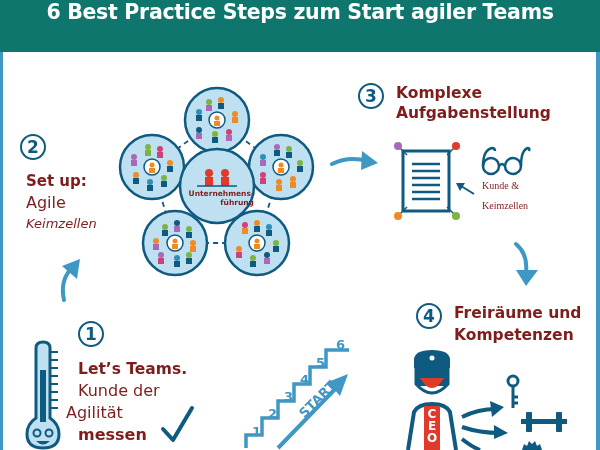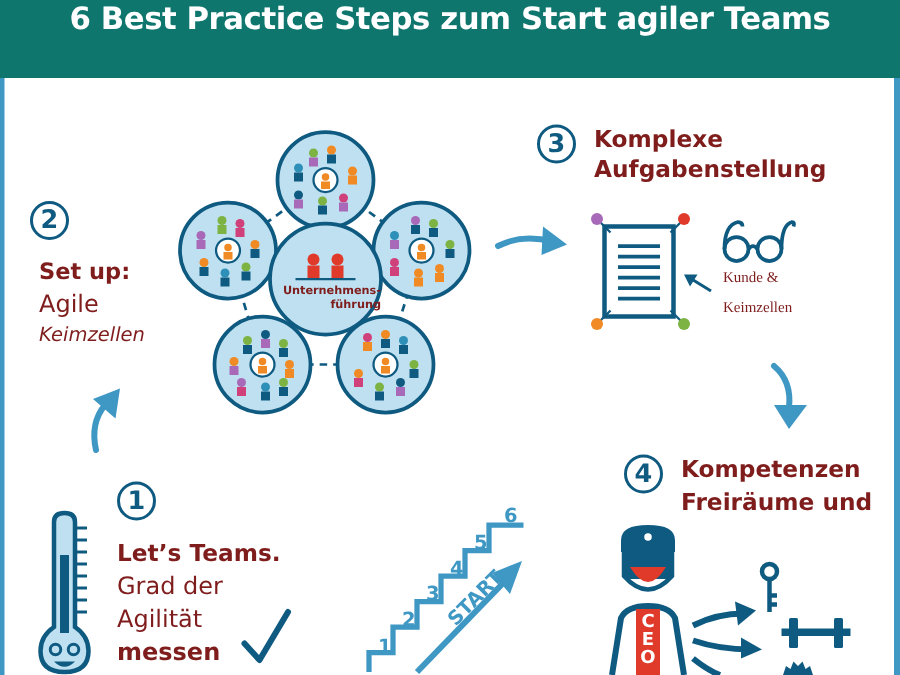--- a/index.html
+++ b/index.html
@@ -207,22 +207,22 @@
   <div>Keimzellen</div>
 </div>
 
 <svg style="left:512px;top:240px;" width="30" height="50" viewBox="0 0 30 50">
   <path d="M4 4 Q16 14 14 32" fill="none" stroke="#3f97c4" stroke-width="4" stroke-linecap="round"></path>
   <polygon points="4,30 26,30 14,46" fill="#3f97c4"></polygon>
 </svg>
 
 <div class="num" style="left:416px; top:303px;">4</div>
 <div class="txt b" style="left:454px; top:302px; font-size:15.5px; line-height:22px;">
+  <div>Freiräume und</div>
   <div>Kompetenzen</div>
-  <div>Freiräume und</div>
 </div>
 <svg style="left:400px;top:350px;" width="70" height="100" viewBox="0 0 70 100">
   <path d="M14 10 Q14 0 32 0 Q50 0 50 10 L50 18 L14 18 Z" fill="#0f5a80"></path>
   <circle cx="32" cy="8" r="2.5" fill="#fff"></circle>
   <rect x="16" y="18" width="32" height="18" fill="#0f5a80"></rect>
   <path d="M20 28 Q32 48 44 28 Z" fill="#e03a2a"></path>
   <path d="M16 18 L16 34 Q32 52 48 34 L48 18" fill="none" stroke="#0f5a80" stroke-width="3"></path>
   <path d="M8 100 L14 62 Q18 54 32 54 Q46 54 50 62 L56 100" fill="none" stroke="#0f5a80" stroke-width="4"></path>
   <rect x="24" y="56" width="16" height="44" fill="#e03a2a"></rect>
 </svg>
@@ -253,22 +253,22 @@
   <path d="M2 12 L4 6 L7 8 L9 3 L12 6 L15 3 L17 8 L20 6 L22 12 Z" fill="#0f5a80"></path>
 </svg>
 
 <svg style="left:58px;top:258px;" width="30" height="46" viewBox="0 0 30 46">
   <path d="M6 42 Q2 24 12 12" fill="none" stroke="#3f97c4" stroke-width="4" stroke-linecap="round"></path>
   <polygon points="4,8 22,1 19,21" fill="#3f97c4"></polygon>
 </svg>
 
 <div class="num" style="left:78px; top:321px;">1</div>
 <div class="txt b" style="left:78px; top:360px; font-size:15.5px;">Let’s Teams.</div>
-<div class="txt" style="left:78px; top:381px; font-size:16px;">Grad der</div>
-<div class="txt" style="left:78px; top:403px; font-size:16px;">Agilität</div>
+<div class="txt" style="left:78px; top:381px; font-size:16px;">Kunde der</div>
+<div class="txt" style="left:66px; top:403px; font-size:16px;">Agilität</div>
 <div class="txt" style="left:78px; top:425px; font-size:16px;font-weight:bold;">messen</div>
 
 <svg style="left:26px;top:342px;" width="40" height="108" viewBox="0 0 40 108">
   <path d="M10 6 Q10 0 17 0 Q24 0 24 6 L24 76 Q33 82 33 92 Q33 106 17 106 Q1 106 1 92 Q1 82 10 76 Z" fill="#bfe0f0" stroke="#0f5a80" stroke-width="3"></path>
   <rect x="14" y="28" width="6" height="52" fill="#0f5a80"></rect>
   <g stroke="#0f5a80" stroke-width="2">
     <line x1="24" y1="10" x2="32" y2="10"></line>
       <line x1="24" y1="18" x2="32" y2="18"></line>
     <line x1="24" y1="26" x2="32" y2="26"></line>
       <line x1="24" y1="34" x2="32" y2="34"></line>

